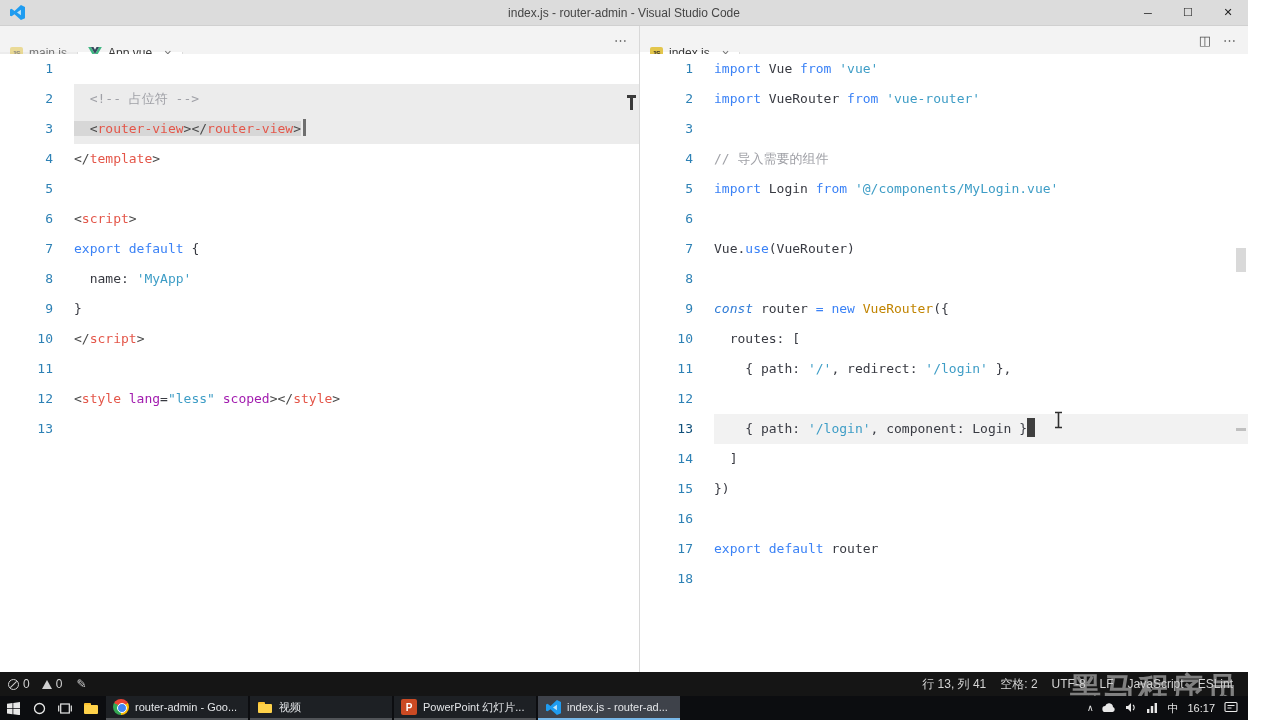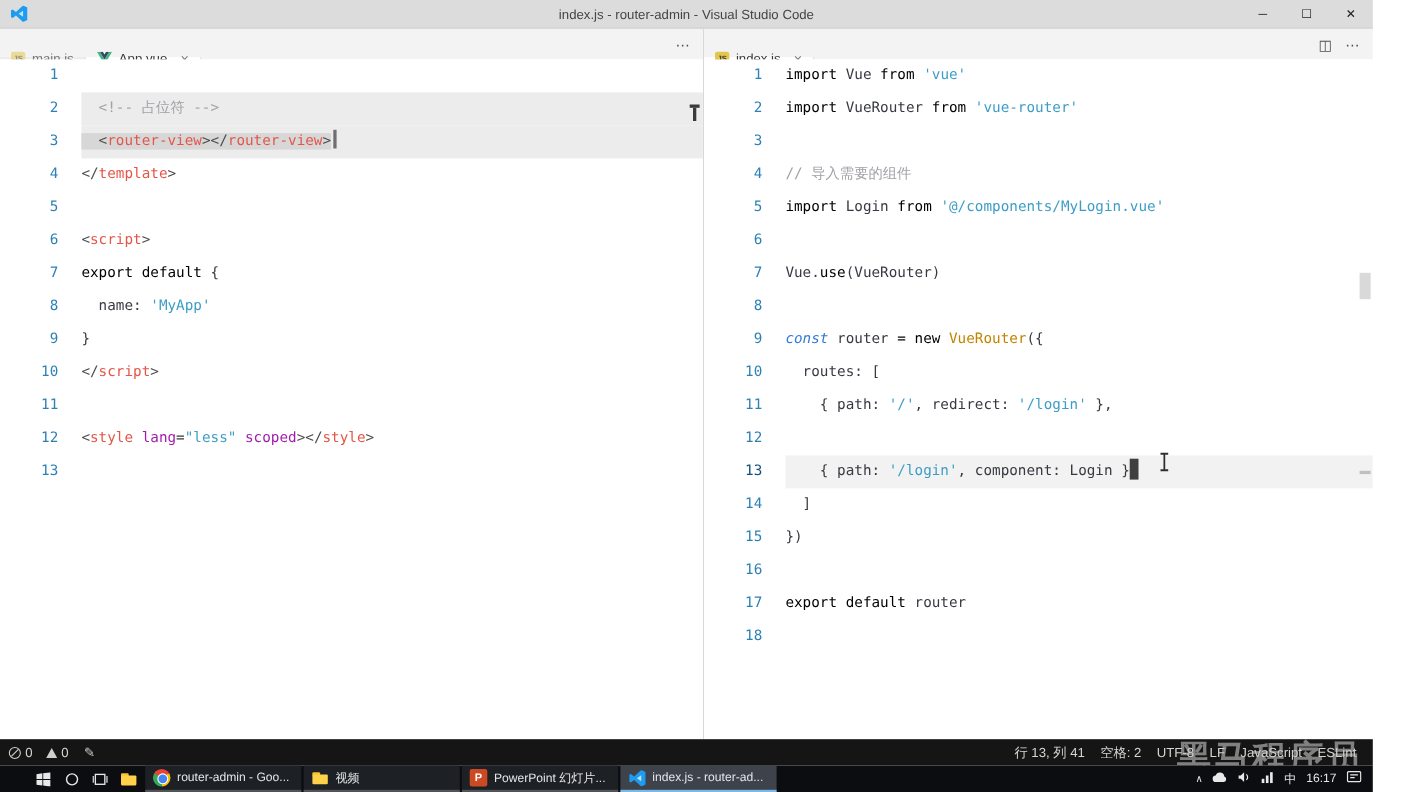--- a/index.html
+++ b/index.html
@@ -31,21 +31,21 @@
   .lnum{flex:none;width:53px;text-align:right;color:#2d81b5;}
   .ltext{flex:1;min-width:0;margin-left:21px;white-space:pre;}
   .line.rowsel .ltext{background:#ececec;}
   .line.sel .ltext{background:#ececec;}
   .line.sel .toks{background:#d7d7d7;}
   .line.cur .ltext{background:#f2f2f2;}
   .line.cur .lnum{color:#10507a;}
   .selmark{display:inline-block;width:3px;height:17px;background:#6f6f6f;vertical-align:-3px;margin-left:2px;}
   .blockcursor{display:inline-block;width:8px;height:19px;background:#3f3f3f;vertical-align:-4px;}
 
-  .tk-k{color:#000000;text-align:center;} .tk-tag{color:#e45649;} .tk-s{color:#3e9dc6;} .tk-c{color:#a0a1a7;}
+  .tk-k{color:#3b82f6;text-align:center;} .tk-tag{color:#e45649;} .tk-s{color:#3e9dc6;} .tk-c{color:#a0a1a7;}
   .tk-d{color:#383a42;} .tk-p{color:#4a4a4a;} .tk-b{color:#2f7bd6;font-style:italic;}
   .tk-cls{color:#c18401;} .tk-attr{color:#a21caf;}
 
   .fi-js{width:13px;height:13px;border-radius:2px;background:#e3c64c;color:#403a28;font:bold 7px "Liberation Sans",sans-serif;display:inline-flex;align-items:center;justify-content:center;flex:none;}
   .fi-js.dim{opacity:.55;}
   .fi-vue{display:inline-flex;flex:none;}
 
   .ruler-mark{position:absolute;right:3px;top:41px;width:9px;height:16px;}
   .ruler-mark::before{content:"";position:absolute;left:0;top:0;width:9px;height:3px;background:#3a3a3a;}
   .ruler-mark::after{content:"";position:absolute;left:3px;top:3px;width:3px;height:12px;background:#3a3a3a;}
@@ -57,21 +57,21 @@
   .status-left{display:flex;align-items:center;gap:14px;}
   .problems{display:flex;align-items:center;gap:4px;}
   .err-icon{width:11px;height:11px;border:1px solid #cfcfcf;border-radius:50%;position:relative;display:inline-block;}
   .err-icon::after{content:"";position:absolute;left:0;top:4px;width:9px;height:1px;background:#cfcfcf;transform:rotate(-45deg);}
   .warn-icon{width:0;height:0;border-left:5px solid transparent;border-right:5px solid transparent;border-bottom:9px solid #cfcfcf;display:inline-block;margin-left:8px;}
   .pen{font-size:12px;color:#cfcfcf;}
   .status-right{margin-left:auto;display:flex;align-items:center;}
   .sitem{margin:0 7px;white-space:nowrap;}
 
   
-  .taskbar{height:24px;flex:none;background:#0c0d10;display:flex;align-items:stretch;position:relative;z-index:60;padding-left:26px;}
+  .taskbar{height:24px;flex:none;background:#0c0d10;display:flex;align-items:stretch;position:relative;z-index:60;}
   .tb-icon-btn{width:26px;display:flex;align-items:center;justify-content:center;flex:none;}
   .tb-buttons{display:flex;align-items:stretch;margin-left:2px;}
   .tb-btn{width:142px;display:flex;align-items:center;gap:6px;padding:0 7px;margin-right:2px;background:#1d2024;border-bottom:2px solid #515458;}
   .tb-btn.active{background:#3e424a;border-bottom-color:#79b8e8;}
   .tb-label{font-size:11px;color:#e3e5e8;white-space:nowrap;overflow:hidden;text-overflow:ellipsis;}
   .tbi{width:16px;height:16px;flex:none;position:relative;display:inline-flex;align-items:center;justify-content:center;}
   .tbi-chrome{border-radius:50%;background:conic-gradient(from -60deg,#ea4335 0 120deg,#fbbc05 0 240deg,#34a853 0 360deg);}
   .tbi-chrome::after{content:"";position:absolute;left:4px;top:4px;width:8px;height:8px;background:#4285f4;border:1.5px solid #fff;border-radius:50%;}
   .tbi-folder::before{content:"";position:absolute;left:1px;top:3px;width:7px;height:3px;background:#fdc22f;border-radius:1px 1px 0 0;}
   .tbi-folder::after{content:"";position:absolute;left:1px;top:5px;width:14px;height:9px;background:#ffd24a;border-radius:1px;}

